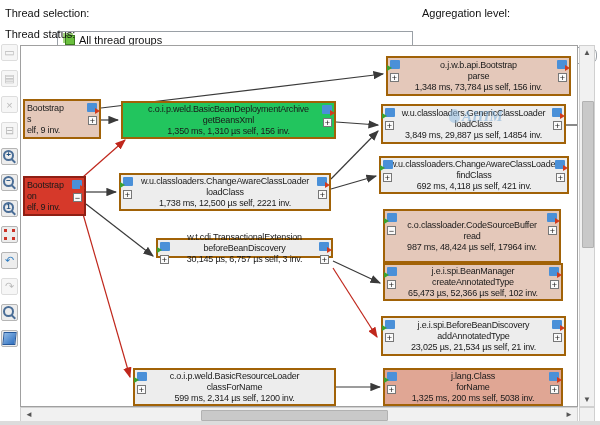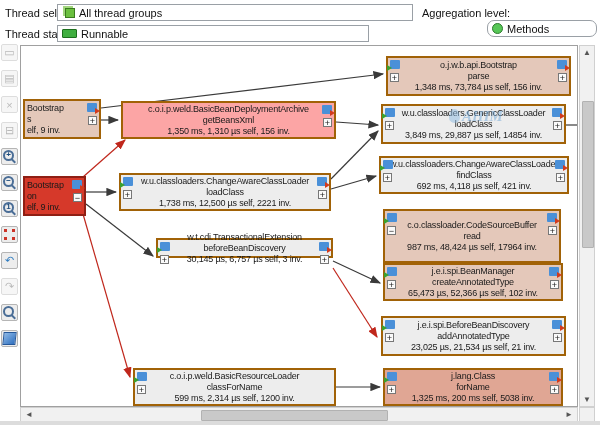--- a/index.html
+++ b/index.html
@@ -1,18 +1,18 @@
 <!DOCTYPE html>
 <html><head>
 <meta charset="utf-8">
 <style>
   html,body{margin:0;padding:0;background:#fff;}
   #app{position:relative;width:600px;height:425px;background:#fff;font-family:"Liberation Sans","DejaVu Sans",sans-serif;overflow:hidden;}
   .lbl{position:absolute;font-size:11px;color:#111;white-space:nowrap;}
-  .combo{position:absolute;height:17px;background:#fff;border:1px solid #9aa0a6;display:flex;align-items:center;gap:4px;padding:0 4px;font-size:11px;color:#111;box-sizing:border-box;white-space:nowrap;}
+  .combo{position:absolute;height:17px;background:#fff;border:1px solid #9aa0a6;display:flex;align-items:center;gap:4px;padding:0 4px;font-size:11px;color:#111;box-sizing:border-box;white-space:nowrap;margin-top:27px;}
   .icon-threads{width:8px;height:8px;background:#6abf3e;border:1px solid #3a7a1e;box-shadow:-2px -2px 0 #a3d77f;margin-left:3px;flex:none;}
   .icon-runnable{width:13px;height:7px;background:#3fae3f;border:1px solid #1c6e1c;border-radius:1px;flex:none;}
   .icon-methods{width:9px;height:9px;border-radius:50%;background:#57c757;border:1px solid #2d7a2d;flex:none;}
   
   #toolbar{position:absolute;left:1px;top:44px;display:flex;flex-direction:column;gap:9px;}
   .tbtn{width:17px;height:17px;background:#ededed;border:1px solid #b5b5b5;border-radius:2px;padding:0;display:flex;align-items:center;justify-content:center;font-size:11px;color:#666;cursor:pointer;box-sizing:border-box;position:relative;}
   .tbtn.disabled{opacity:.45;}
   .mag{width:7px;height:7px;border:2px solid #4a6d96;border-radius:50%;position:relative;flex:none;margin-right:2px;margin-bottom:2px;}
   .mag::after{content:'';position:absolute;width:5px;height:2px;background:#4a6d96;transform:rotate(45deg);right:-4px;bottom:-3px;}
   .mag .ovl{position:absolute;left:0;top:-1px;width:7px;text-align:center;font-size:8px;font-weight:bold;color:#1d4c7c;line-height:8px;}
@@ -135,21 +135,21 @@
         </div>
         <div class="node red clip" style="left: 2px; top: 130px; width: 63px; height: 40px; background: rgb(214, 57, 42);">
           <div class="ntext">
             <div>Bootstrap</div>
             <div>on</div>
             <div>elf, 9 inv.</div>
           </div>
           <span class="nico r"></span>
           <button class="pm r">−</button>
         </div>
-        <div class="node gray" style="left: 100px; top: 55px; width: 215px; height: 38px; background: #fca5a5;">
+        <div class="node gray" style="left: 100px; top: 55px; width: 215px; height: 38px; background: #22c55e;">
           <div class="ntext">
             <div>c.o.i.p.weld.BasicBeanDeploymentArchive</div>
             <div>getBeansXml</div>
             <div>1,350 ms, 1,310 µs self, 156 inv.</div>
           </div>
           <span class="nico r"></span>
           <button class="pm r">+</button>
         </div>
         <div class="node pink" style="left: 365px; top: 10px; width: 185px; height: 40px; background: rgb(228, 200, 186);">
           <div class="ntext">

